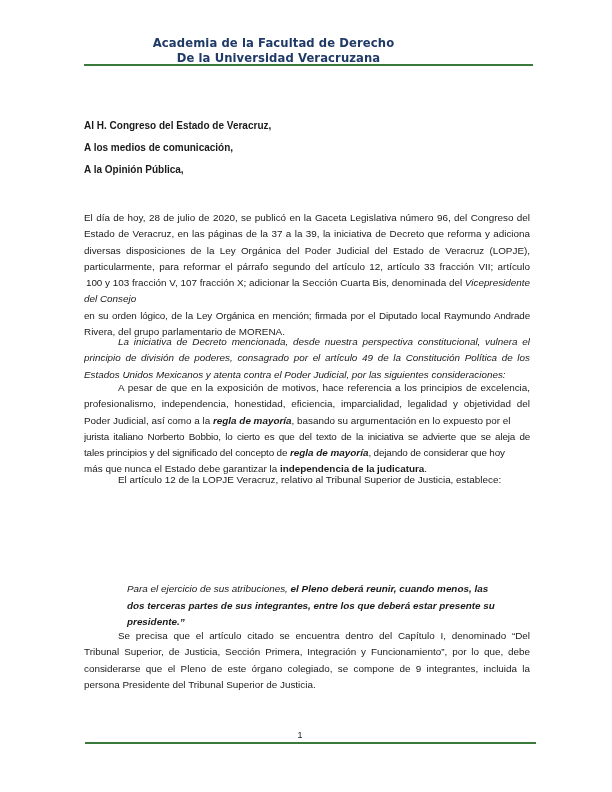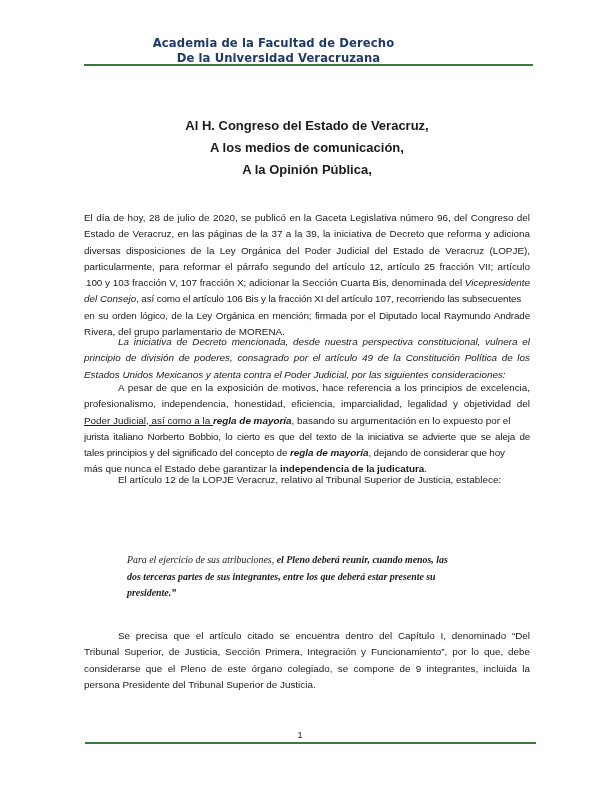--- a/index.html
+++ b/index.html
@@ -12,32 +12,32 @@
   .header .h-line.l2 { margin-left: 20px; }
   .rule-top { position: absolute; left: 84px; top: 64px; width: 449px; height: 2px; background: #3a7a3a; }
   .rule-bottom { position: absolute; left: 85px; top: 742px; width: 451px; height: 2px; background: #3a7a3a; }
 
   .body-text { position: absolute; left: 84px; width: 446px; font-family: "Liberation Sans", sans-serif; font-size: 9.9px; color: #1a1a1a; }
   .line { display: block; white-space: nowrap; height: 16.3px; line-height: 16.3px; }
   .just { text-align: justify; text-align-last: justify; white-space: normal; overflow: hidden; }
   .last { text-align: left; }
 
   .salutation { top: 115px; }
-  .salutation .line { height: 22px; line-height: 22px; font-weight: bold; font-size: 13px; text-align: center; }
+  .salutation .line { height: 22px; line-height: 22px; font-weight: bold; font-size: 10px; }
 
   .p1 { top: 210px; }
   .p2 { top: 334px; font-style: italic; }
   .p3 { top: 380px; }
   .p4 { top: 472px; }
   .p5 { top: 628px; }
   .indent { padding-left: 34px; }
 
   .quote { position: absolute; left: 127px; width: 355px; font-size: 9.9px; font-style: italic; }
   .q1 { top: 515px; }
-  .q2 { top: 552px; font-family: Liberation Serif, serif; }
+  .q2 { top: 581px; }
   .quote .line { height: 16.5px; line-height: 16.5px; }
 
   b, .bold { font-weight: bold; }
   i, .ital { }
 
   .page-number { position: absolute; left: 0; top: 730px; width: 612px; text-align: center; font-size: 9px; color: #222; margin-left: -6px; }
 </style>
 </head>
 <body>
 
@@ -52,43 +52,42 @@
   <div class="body-text salutation">
     <span class="line">Al H. Congreso del Estado de Veracruz,</span>
     <span class="line">A los medios de comunicación,</span>
     <span class="line">A la Opinión Pública,</span>
   </div>
 
   <div class="body-text p1">
     <span class="line just">El día de hoy, 28 de julio de 2020, se publicó en la Gaceta Legislativa número 96, del Congreso del</span>
     <span class="line just">Estado de Veracruz, en las páginas de la 37 a la 39, la iniciativa de Decreto que reforma y adiciona</span>
     <span class="line just">diversas disposiciones de la Ley Orgánica del Poder Judicial del Estado de Veracruz (LOPJE),</span>
-    <span class="line just">particularmente, para reformar el párrafo segundo del artículo 12, artículo 25 fracción VII; artículo</span>
+    <span class="line just">particularmente, para reformar el párrafo segundo del artículo 12, artículo 33 fracción VII; artículo</span>
     <span class="line" style="display:flex;justify-content:flex-end;">
         <span style="white-space:pre;">100 y 103 fracción V, 107 fracción X; adicionar la Sección Cuarta Bis, denominada del </span>
         <i>Vicepresidente</i>
       </span>
     <span class="line" style="display:flex;">
         <i>del Consejo</i>
-        <span style="white-space:pre;letter-spacing:-0.15px;">, así como el artículo 106 Bis y la fracción XI del artículo 107, recorriendo las subsecuentes</span>
       </span>
     <span class="line just" style="letter-spacing:-0.15px;">en su orden lógico, de la Ley Orgánica en mención; firmada por el Diputado local Raymundo Andrade</span>
     <span class="line last">Rivera, del grupo parlamentario de MORENA.</span>
   </div>
 
   <div class="body-text p2">
     <span class="line just indent">La iniciativa de Decreto mencionada, desde nuestra perspectiva constitucional, vulnera el</span>
     <span class="line just">principio de división de poderes, consagrado por el artículo 49 de la Constitución Política de los</span>
     <span class="line last">Estados Unidos Mexicanos y atenta contra el Poder Judicial, por las siguientes consideraciones:</span>
   </div>
 
   <div class="body-text p3">
     <span class="line just indent">A pesar de que en la exposición de motivos, hace referencia a los principios de excelencia,</span>
     <span class="line just">profesionalismo, independencia, honestidad, eficiencia, imparcialidad, legalidad y objetividad del</span>
-    <span class="line"><span style="white-space:pre;text-decoration:underline;">Poder Judicial, así como a la </span><b><i>regla de mayoría</i></b><span style="white-space:pre;">, basando su argumentación en lo expuesto por el</span></span>
+    <span class="line"><span style="white-space:pre;">Poder Judicial, así como a la </span><b><i>regla de mayoría</i></b><span style="white-space:pre;">, basando su argumentación en lo expuesto por el</span></span>
     <span class="line just" style="letter-spacing:-0.2px;">jurista italiano Norberto Bobbio, lo cierto es que del texto de la iniciativa se advierte que se aleja de</span>
     <span class="line"><span style="white-space:pre;letter-spacing:-0.15px;">tales principios y del significado del concepto de </span><b><i>regla de mayoría</i></b><span style="white-space:pre;letter-spacing:-0.15px;">, dejando de considerar que hoy</span></span>
     <span class="line"><span style="white-space:pre;">más que nunca el Estado debe garantizar la </span><b>independencia de la judicatura</b><span>.</span></span>
   </div>
 
   <div class="body-text p4">
     <span class="line indent">El artículo 12 de la LOPJE Veracruz, relativo al Tribunal Superior de Justicia, establece:</span>
   </div>
 
 

